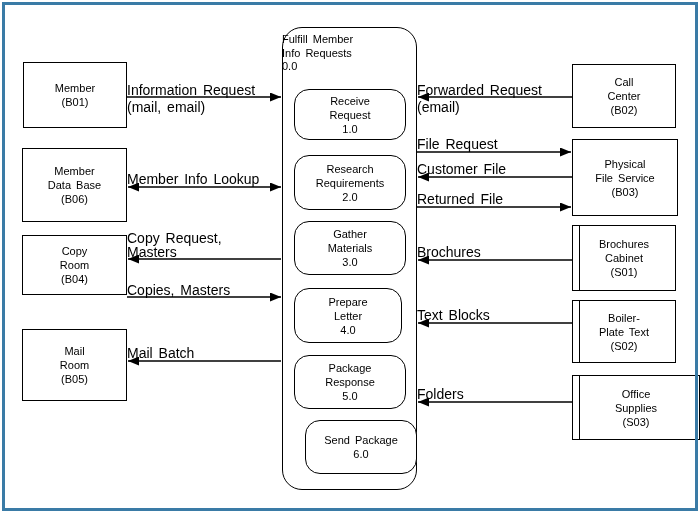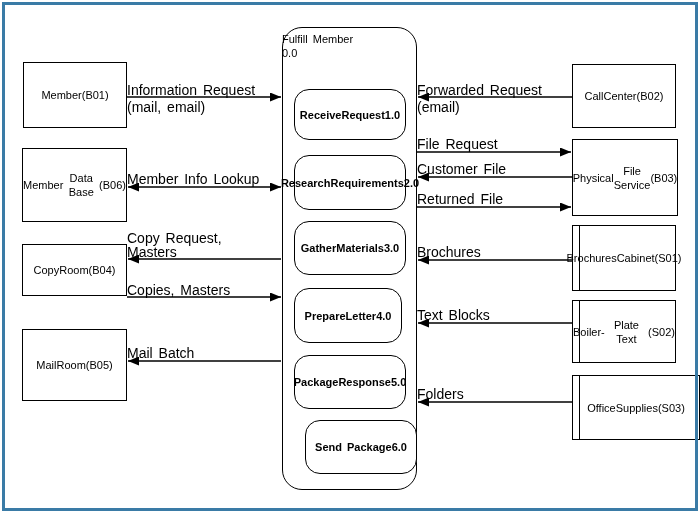--- a/index.html
+++ b/index.html
@@ -1,23 +1,23 @@
 <!DOCTYPE html>
 <html><head>
 <meta charset="utf-8">
 <style>
   html,body{margin:0;padding:0;background:#ffffff;}
   body{width:700px;height:513px;font-family:"Liberation Sans",sans-serif;color:#000;}
   .stage{position:relative;width:700px;height:513px;background:#fff;overflow:hidden;}
   .frame{position:absolute;inset:2px;border:3px solid #3a7ba6;pointer-events:none;}
   svg.wires{position:absolute;left:0;top:0;width:700px;height:513px;}
   .box{position:absolute;box-sizing:border-box;border:1.4px solid #000;background:#fff;
-       display:flex;flex-direction:row;justify-content:center;align-items:center;
+       display:flex;flex-direction:column;justify-content:center;align-items:center;
        font-size:11px;line-height:14px;text-align:center;word-spacing:2px;}
-  .proc{border-radius:15px;font-weight:bold;}
+  .proc{border-radius:15px;}
   .boundary{position:absolute;box-sizing:border-box;left:282px;top:27px;width:135px;height:463px;
        border:1.4px solid #000;border-radius:20px;background:#fff;}
   .btitle{position:absolute;left:282px;top:33px;width:135px;text-align:left;
        font-size:11px;line-height:13.5px;word-spacing:2px;}
   .store::after{content:"";position:absolute;left:6px;top:0;bottom:0;border-left:1.4px solid #000;}
   .flabel{position:absolute;font-size:14px;line-height:14px;text-align:left;word-spacing:2px;}
   .gapL{left:127px;width:155px;}
   .gapR{left:417px;width:155px;}
 </style>
 </head>
@@ -65,20 +65,21 @@
   <div class="flabel gapR" style="top:137px"><span>File Request</span></div>
   <div class="flabel gapR" style="top:162px"><span>Customer File</span></div>
   <div class="flabel gapR" style="top:192px"><span>Returned File</span></div>
   <div class="flabel gapR" style="top:245px"><span>Brochures</span></div>
   <div class="flabel gapR" style="top:308px"><span>Text Blocks</span></div>
   <div class="flabel gapR" style="top:387px"><span>Folders</span></div>
 
   <div class="boundary"></div>
   <div class="btitle">
     <span style="display:block">Fulfill Member</span>
+    <span style="display:block">Info Requests</span>
     <span style="display:block">0.0</span>
   </div>
 
   <div class="box proc" style="left:294px;top:89px;width:112px;height:51px">
     <span>Receive</span>
     <span>Request</span>
     <span>1.0</span>
   </div>
   <div class="box proc" style="left:294px;top:155px;width:112px;height:55px">
     <span>Research</span>
@@ -107,21 +108,21 @@
 
   <div class="box" style="left:23px;top:62px;width:104px;height:66px">
     <span>Member</span>
     <span>(B01)</span>
   </div>
   <div class="box" style="left:22px;top:148px;width:105px;height:74px">
     <span>Member</span>
     <span>Data Base</span>
     <span>(B06)</span>
   </div>
-  <div class="box" style="left:22px;top:244px;width:105px;height:52px">
+  <div class="box" style="left:22px;top:235px;width:105px;height:60px">
     <span>Copy</span>
     <span>Room</span>
     <span>(B04)</span>
   </div>
   <div class="box" style="left:22px;top:329px;width:105px;height:72px">
     <span>Mail</span>
     <span>Room</span>
     <span>(B05)</span>
   </div>
 

